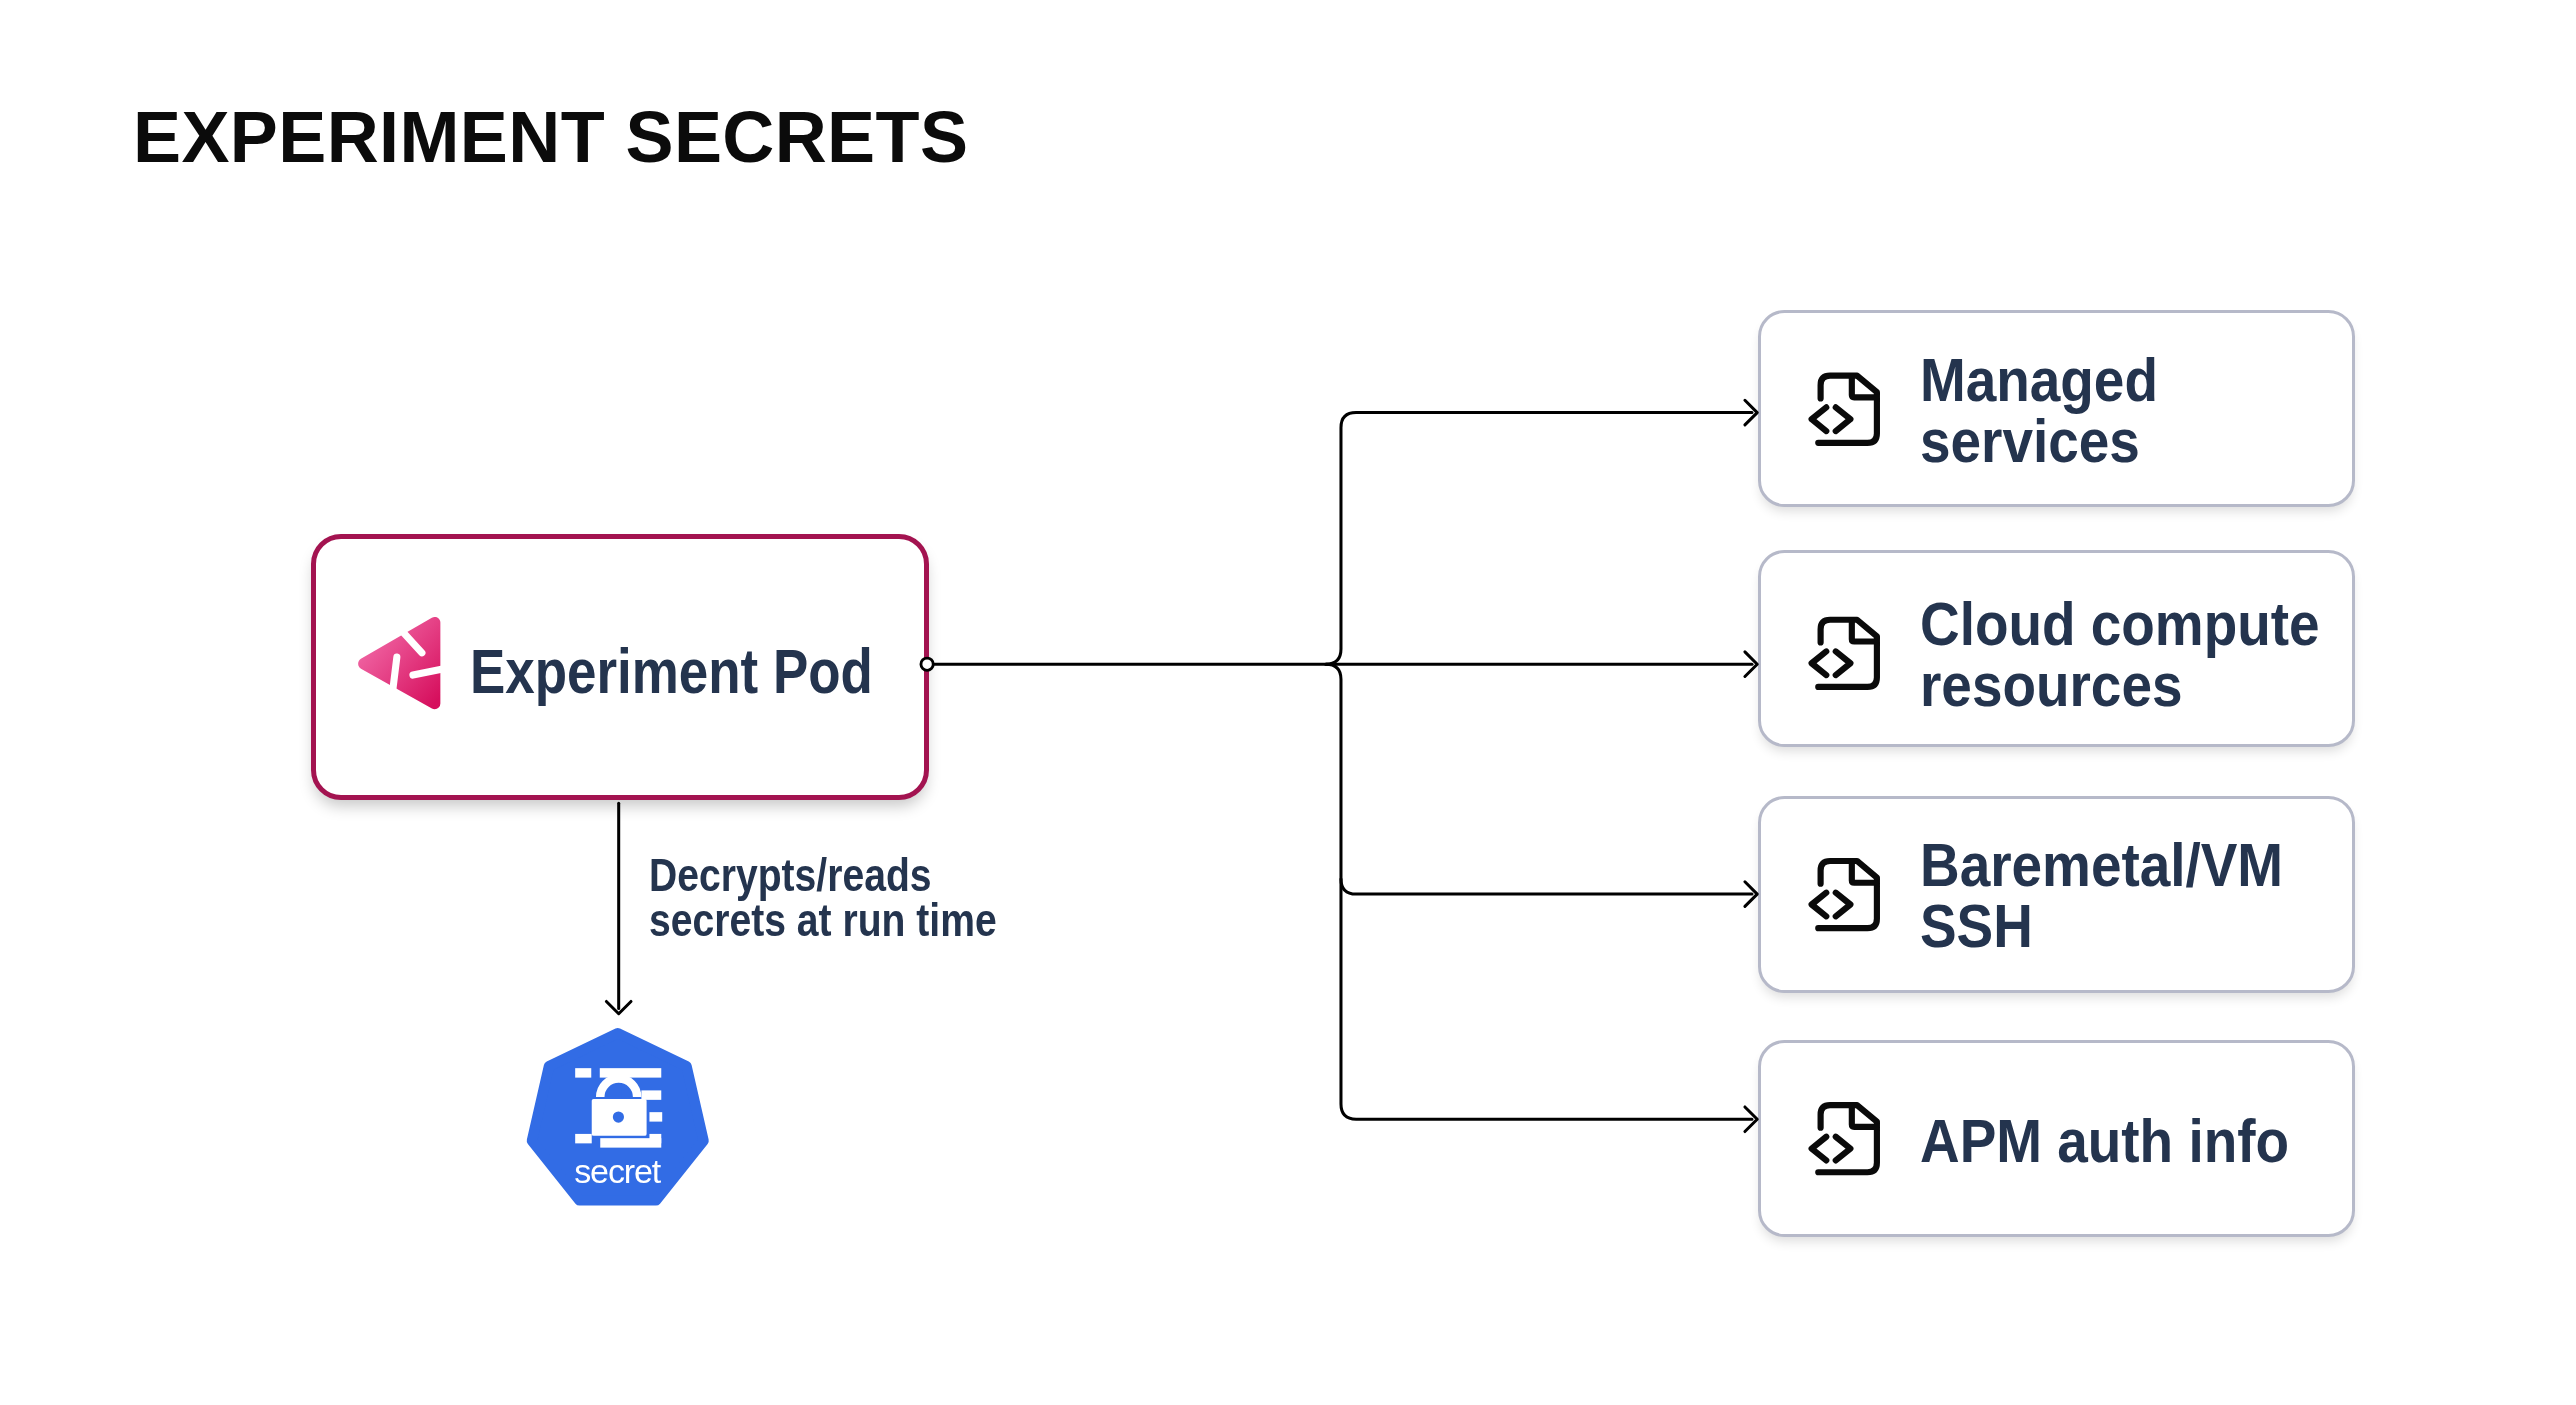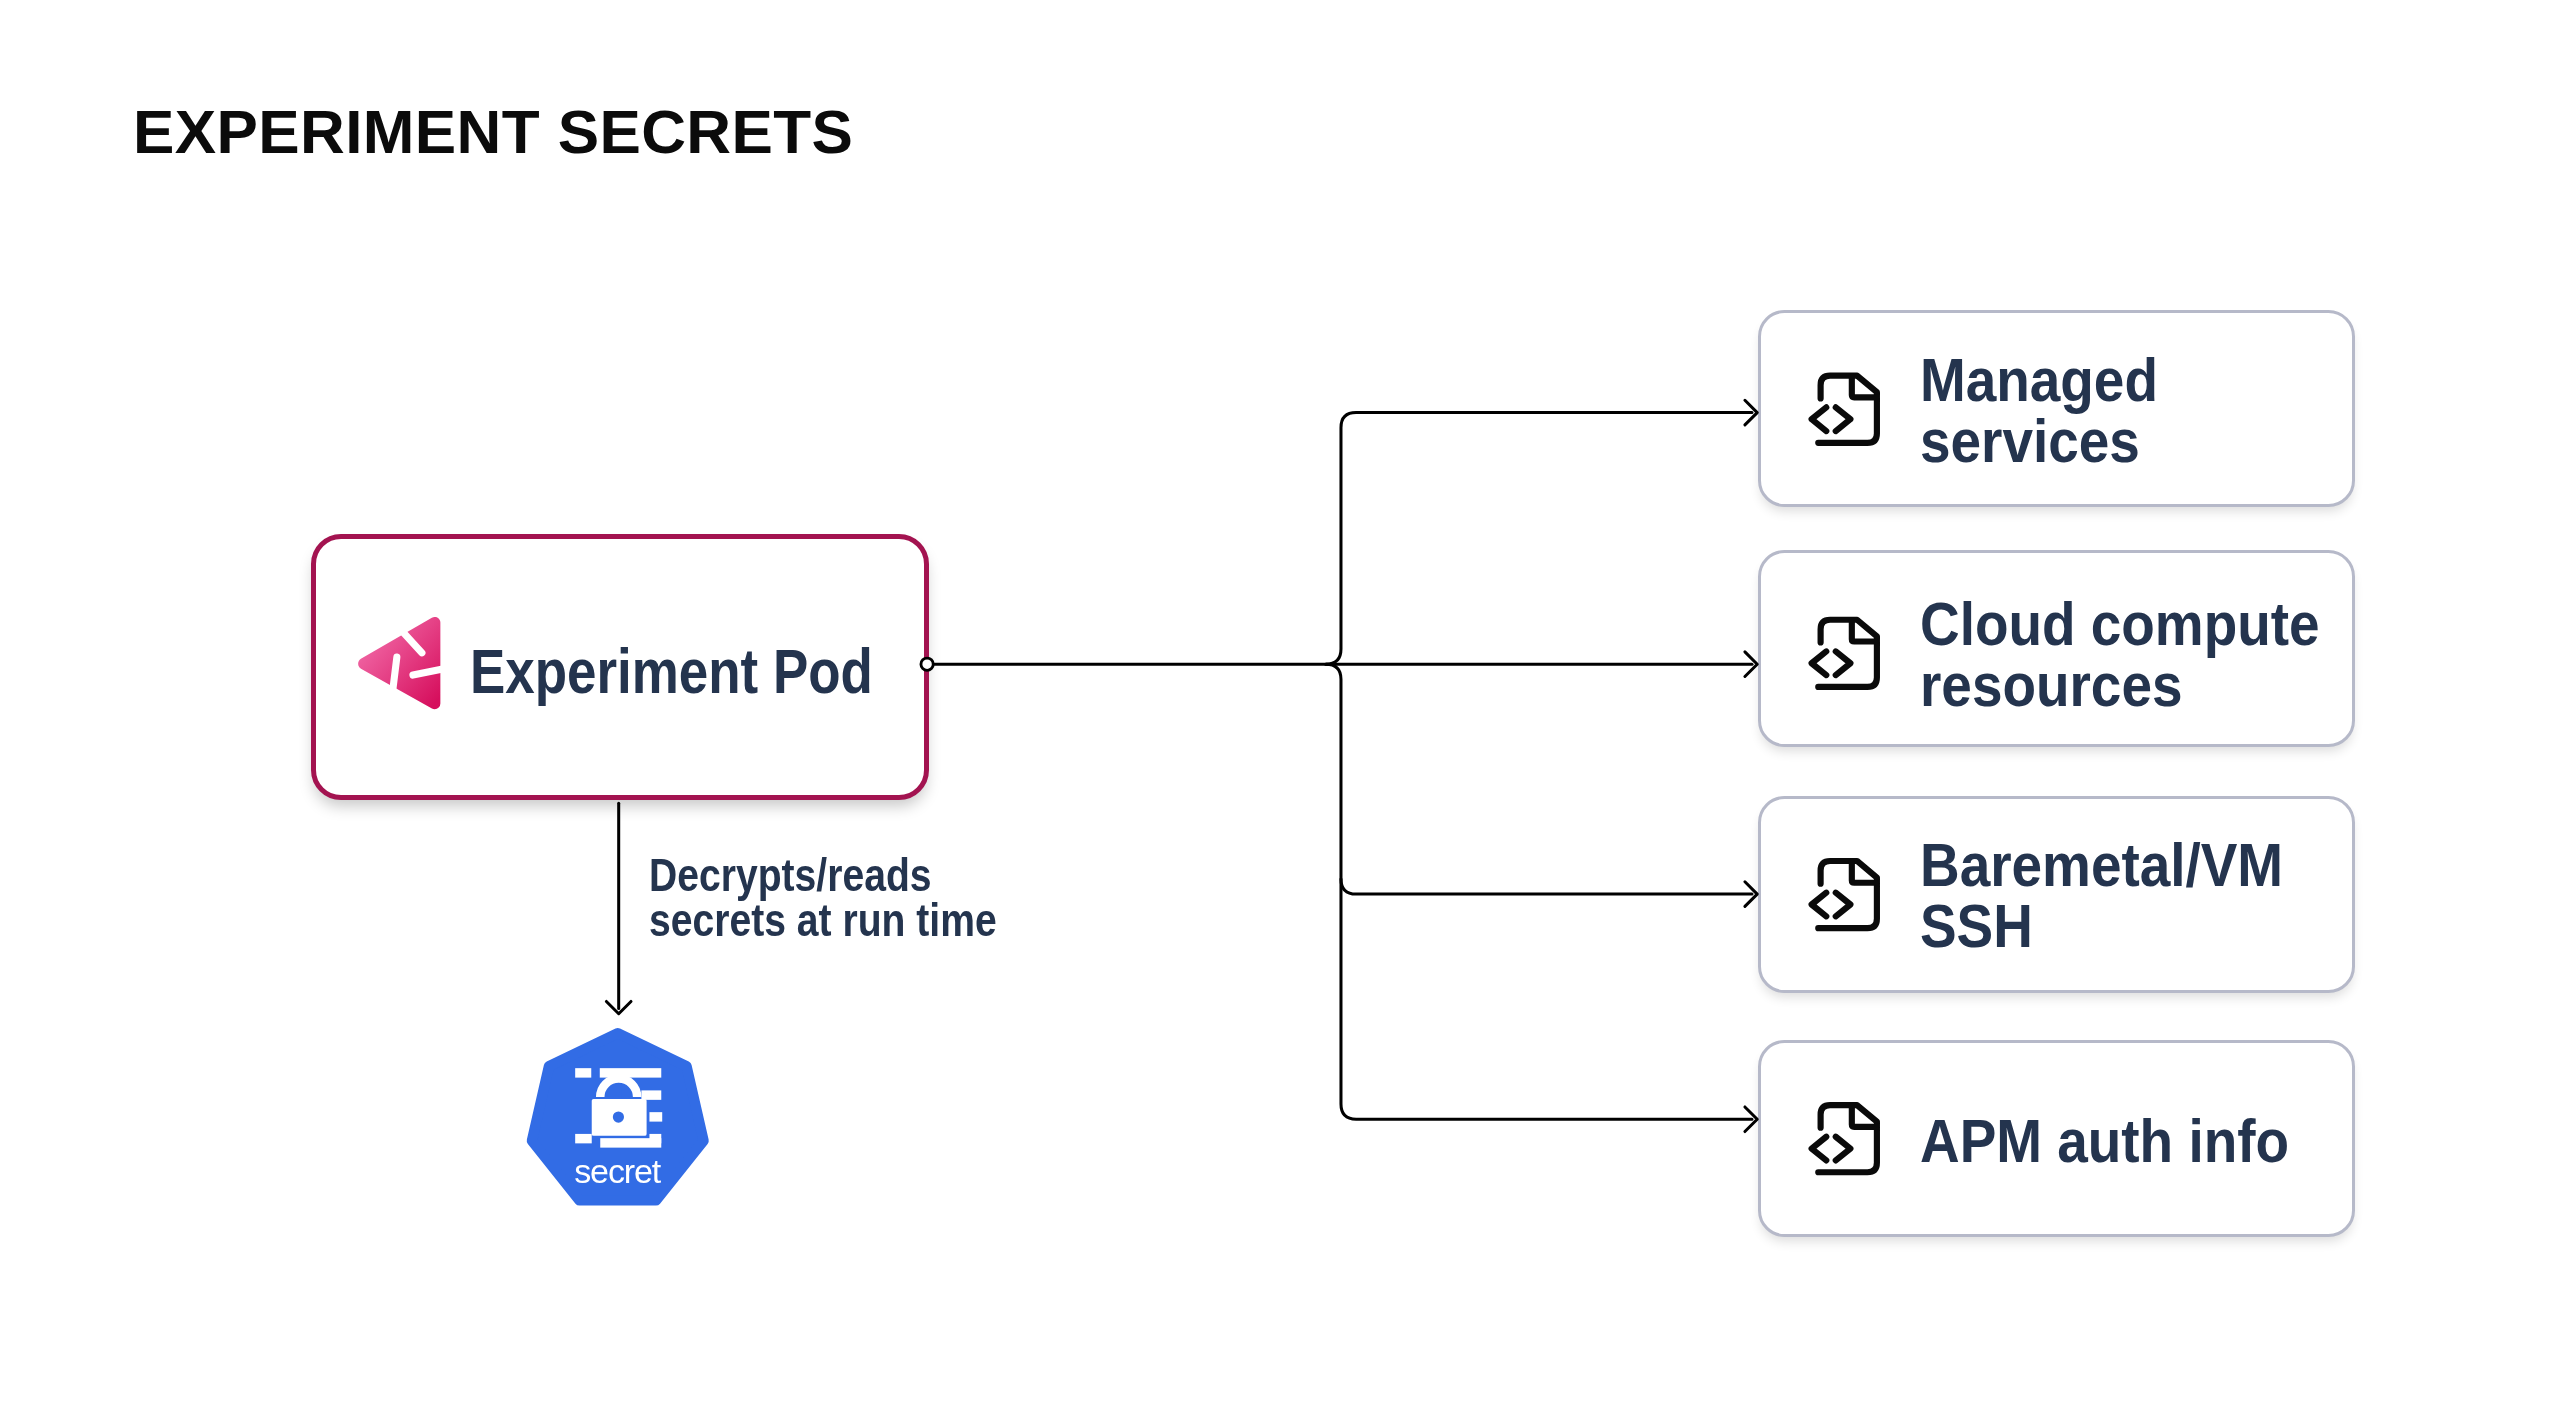--- a/index.html
+++ b/index.html
@@ -1,20 +1,20 @@
 <!DOCTYPE html>
 <html style="font-size:15px"><head>
 <meta charset="utf-8">
 <style>
 *{margin:0;padding:0;box-sizing:border-box}
 html,body{width:2576px;height:1406px;background:#ffffff;font-family:"Liberation Sans",sans-serif}
 body{position:relative;overflow:hidden}
 .abs{position:absolute}
 .navy{color:#24344E;font-weight:700}
-#title{left:133px;top:96px;font-size:62px;font-weight:700;color:#0b0b0b;letter-spacing:0.4px;white-space:nowrap}
+#title{left:133px;top:96px;font-size:72px;font-weight:700;color:#0b0b0b;letter-spacing:0.4px;white-space:nowrap}
 #podbox{left:311px;top:534px;width:618px;height:266px;border:5.2px solid #A31350;border-radius:30px;background:#fff;box-shadow:0 9.5px 15px -3.8px rgba(0,0,0,0.22)}
 #podtext{left:470px;top:640px;font-size:63px;line-height:63px;transform:scaleX(0.84);transform-origin:0 0;white-space:nowrap}
 #dectext{left:649px;top:853px;font-size:46px;line-height:45px;transform:scaleX(0.85);transform-origin:0 0;white-space:nowrap}
 .rbox{left:1758px;width:597px;height:197px;border:3.8px solid #B6B9C9;border-radius:26.5px;background:#fff;box-shadow:0 7.6px 11.4px -3.8px rgba(0,0,0,0.14)}
 .rtext{left:1920px;font-size:61px;line-height:61px;transform:scaleX(0.9);transform-origin:0 0;white-space:nowrap}
 </style>
 </head>
 <body>
 
 <div class="abs" id="title">EXPERIMENT SECRETS</div>

